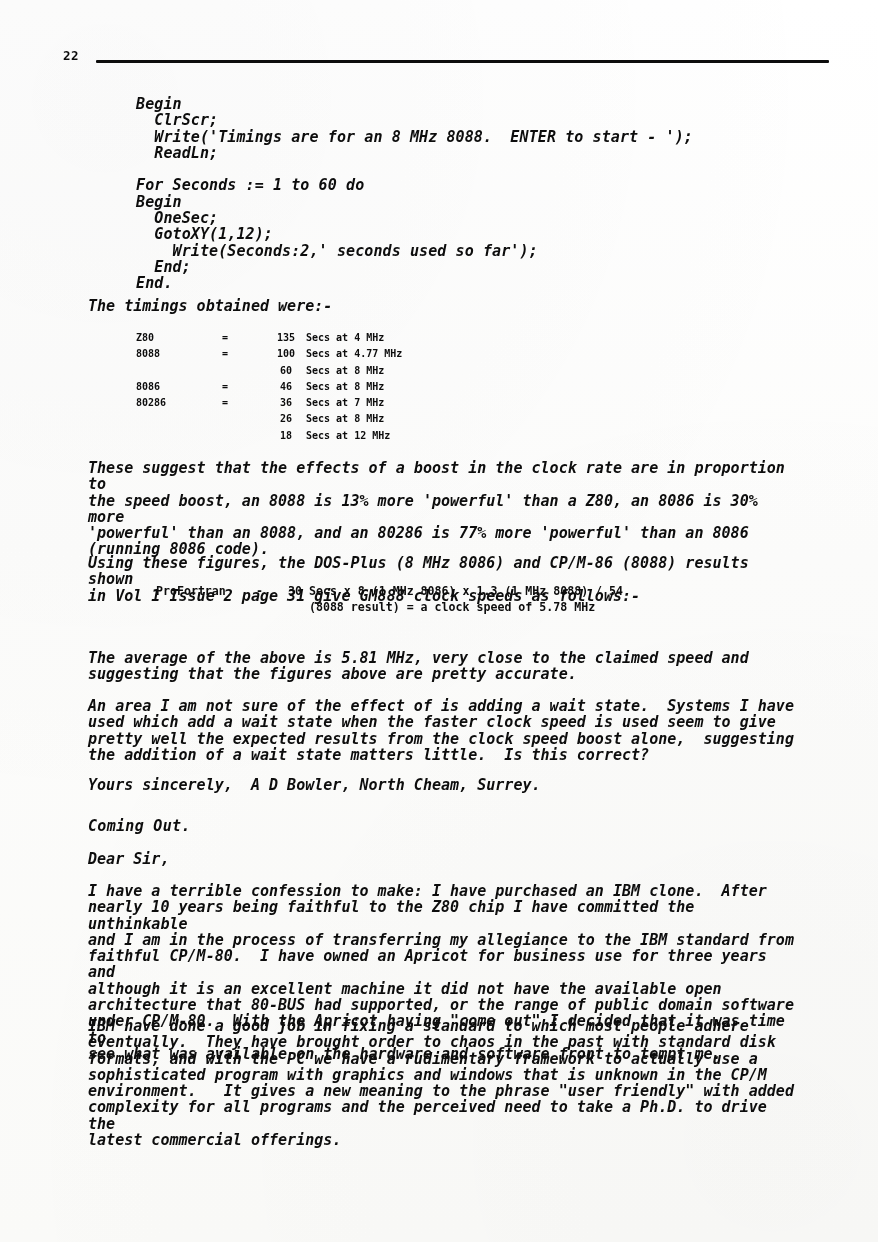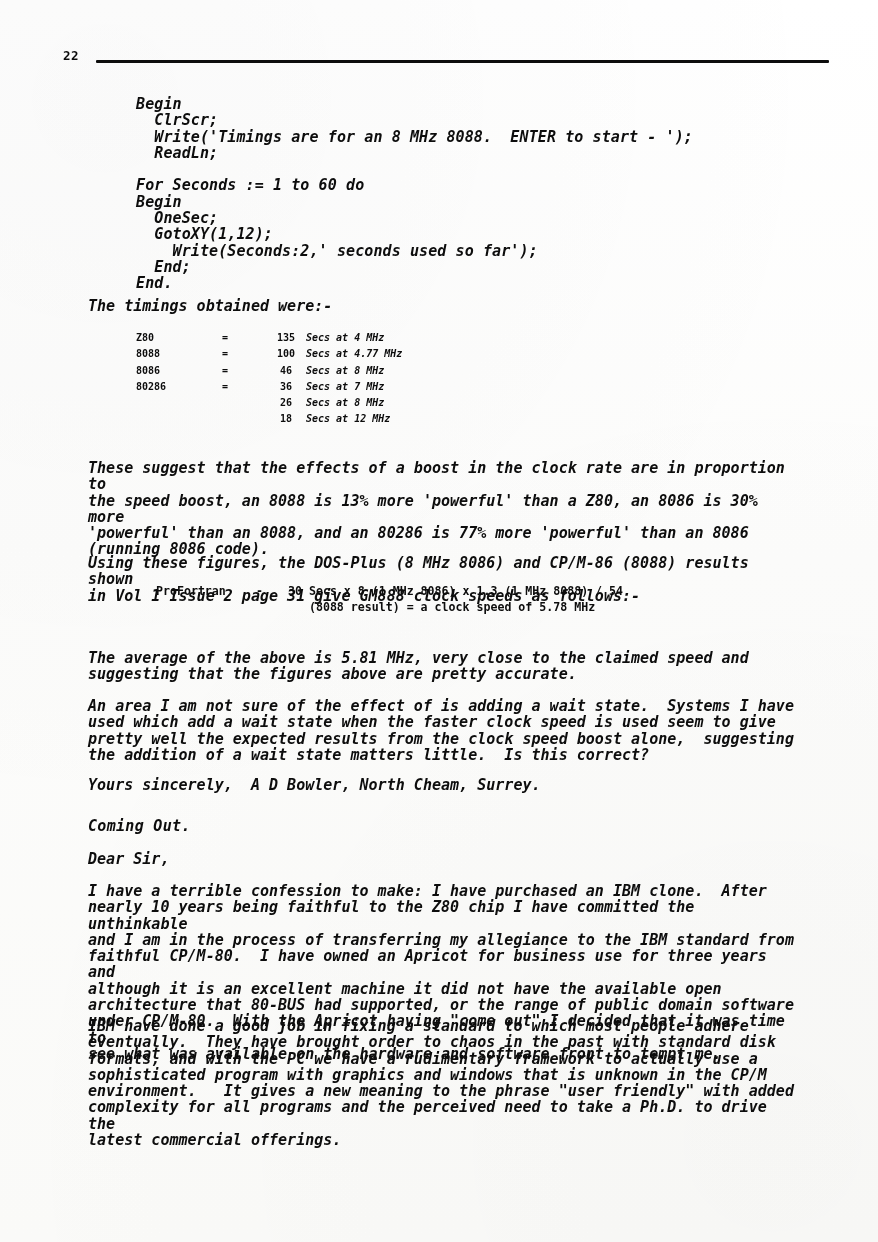--- a/index.html
+++ b/index.html
@@ -103,21 +103,21 @@
   .timings td {
     padding: 0;
     font-weight: 700;
     white-space: pre;
     font-size: 10px;
     line-height: 16.3px;
   }
   .t-chip { width: 86px; }
   .t-eq   { width: 44px; }
   .t-secs { width: 40px; text-align: center; padding-right: 6px; }
-  .t-rest { white-space: pre; font-style: italic; }
+  .t-rest { white-space: pre; }
 
   
   .calc {
     position: absolute;
     left: 136px;
     font-size: 11.6px;
     line-height: 16.3px;
     font-weight: 700;
     color: #0d0d0d;
     border-collapse: collapse;
@@ -159,20 +159,26 @@
           <td class="t-chip">Z80</td>
           <td class="t-eq">=</td>
           <td class="t-secs">135</td>
           <td class="t-rest">Secs at 4 MHz</td>
         </tr>
         <tr>
           <td class="t-chip">8088</td>
           <td class="t-eq">=</td>
           <td class="t-secs">100</td>
           <td class="t-rest">Secs at 4.77 MHz</td>
+        </tr>
+        <tr>
+          <td class="t-chip"></td>
+          <td class="t-eq"></td>
+          <td class="t-secs">60</td>
+          <td class="t-rest">Secs at 8 MHz</td>
         </tr>
         <tr>
           <td class="t-chip">8086</td>
           <td class="t-eq">=</td>
           <td class="t-secs">46</td>
           <td class="t-rest">Secs at 8 MHz</td>
         </tr>
         <tr>
           <td class="t-chip">80286</td>
           <td class="t-eq">=</td>

